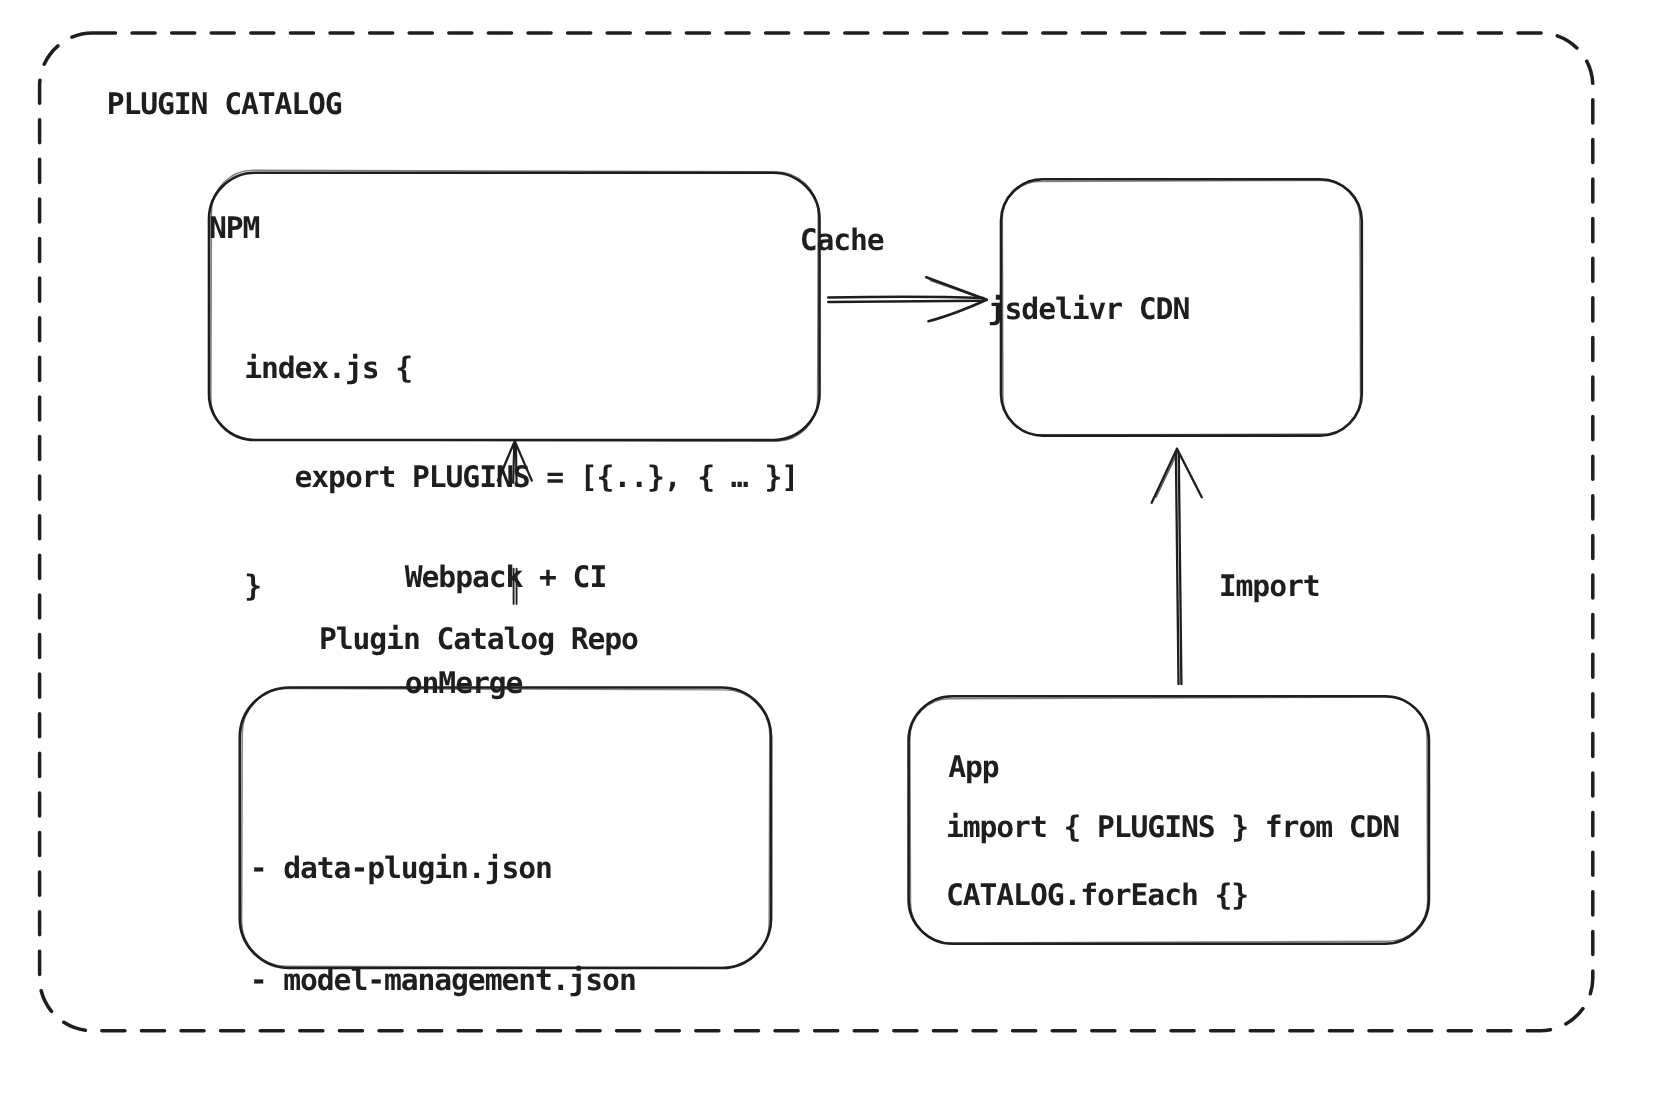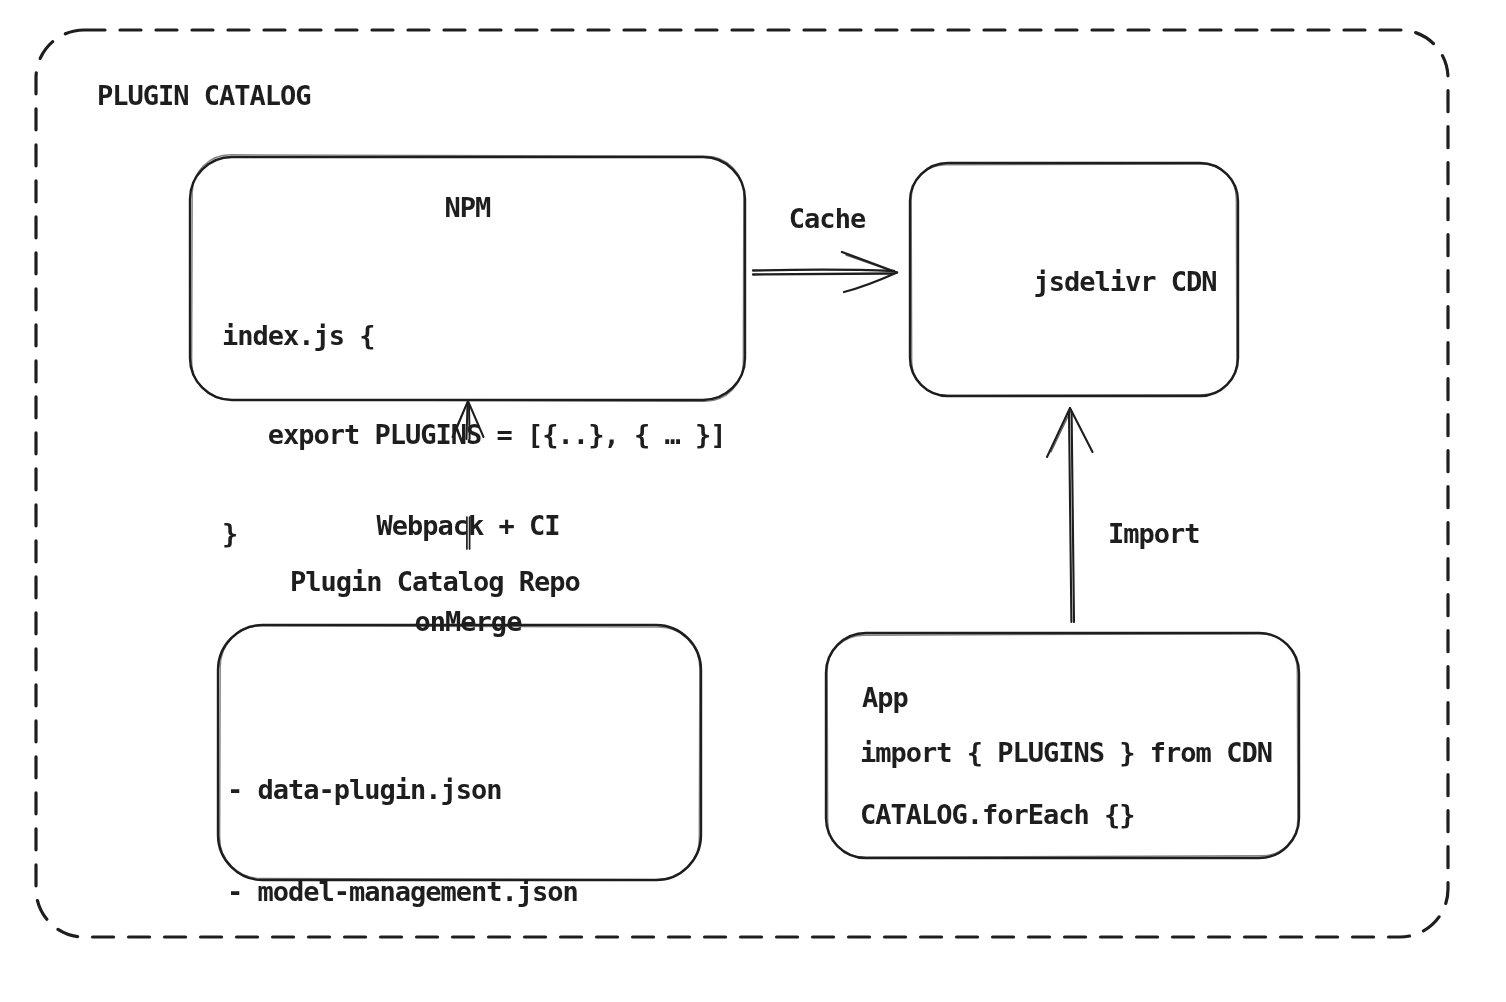--- a/index.html
+++ b/index.html
@@ -30,21 +30,21 @@
   }
   .t {
     position: absolute;
     white-space: pre;
     font-size: 27px;
     font-weight: 600;
     letter-spacing: -1px;
     line-height: 33px;
     color: #1e1e1e;
   }
-  .center { text-align: center; }
+  .center { text-align: left; }
   .lh34 { line-height: 34px; }
   .lh32 { line-height: 32px; }
 </style>
 </head>
 <body>
 
 <div class="canvas">
 
   <svg class="sketch" viewBox="0 0 1506 1002" xmlns="http://www.w3.org/2000/svg">
 
@@ -104,21 +104,21 @@
 
   <div class="t center" style="left:190px; top:191px; width:555px;">NPM</div>
   <div class="t" style="left:222px; top:253px;">
     <div>index.js {</div>
     <div>   export PLUGINS = [{..}, { … }]</div>
     <div>}</div>
   </div>
 
   <div class="t center" style="left:727px; top:202px; width:200px;">Cache</div>
 
-  <div class="t center" style="left:961px; top:265px; width:328px;">jsdelivr CDN</div>
+  <div class="t center" style="left:898px; top:265px; width:328px;">jsdelivr CDN</div>
 
   <div class="t center lh32" style="left:368px; top:446px; width:200px;">
     <div>Webpack + CI</div>
     <div>onMerge</div>
   </div>
 
   <div class="t" style="left:290px; top:565px;">Plugin Catalog Repo</div>
 
   <div class="t lh34" style="left:227px; top:705px;">
     <div>- data-plugin.json</div>

